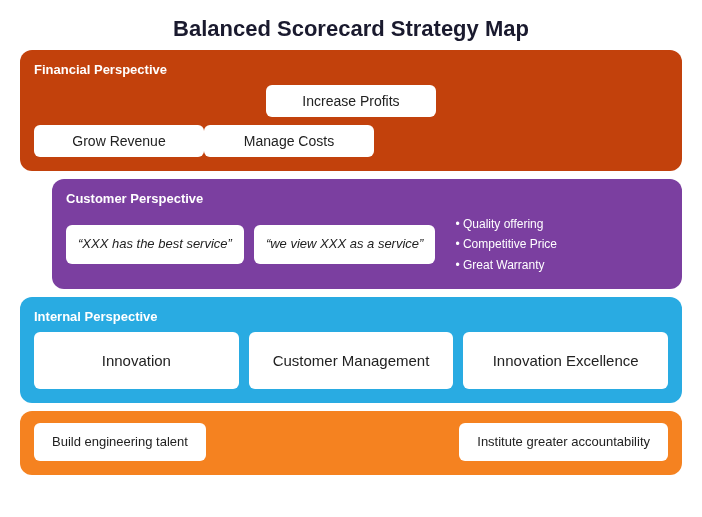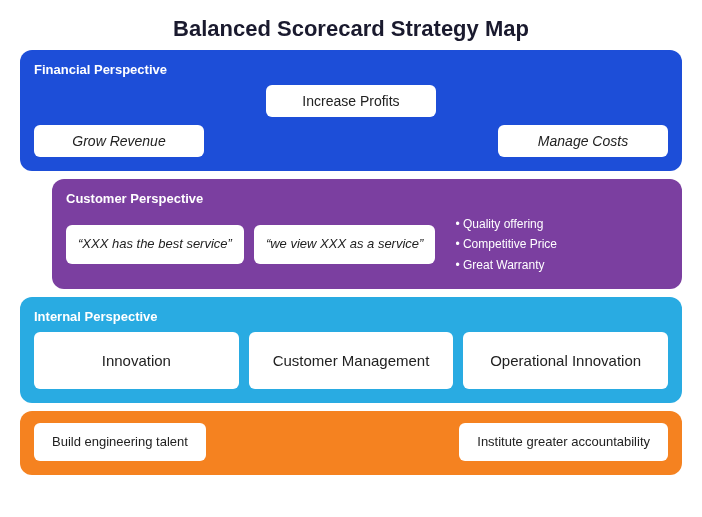--- a/index.html
+++ b/index.html
@@ -25,31 +25,29 @@
       position: relative;
     }
     .section-label {
       color: #fff;
       font-size: 13px;
       font-weight: bold;
       margin-bottom: 8px;
     }
     
     .financial {
-      background: #1d4ed8;
+      background: #c2410c;
     }
     .financial .cards-row {
       display: flex;
       justify-content: center;
       margin-bottom: 8px;
     }
     .financial .cards-row2 {
       display: flex;
-      justify-content: space-between;
-      font-style: italic;
     }
     .card {
       background: #fff;
       border-radius: 6px;
       padding: 8px 16px;
       text-align: center;
       font-size: 14px;
       color: #222;
       font-weight: normal;
     }
@@ -146,21 +144,21 @@
       <li>Great Warranty</li>
     </ul>
   </div>
 </div>
 
 <div class="section internal">
   <div class="section-label">Internal Perspective</div>
   <div class="cards-row">
     <div class="card">Innovation</div>
     <div class="card">Customer Management</div>
-    <div class="card">Operational Innovation</div>
+    <div class="card">Innovation Excellence</div>
   </div>
 </div>
 
 <div class="section learning">
   <div class="cards-row">
     <div class="card card-wide2">Build engineering talent</div>
     <div class="card card-wide2">Institute greater accountability</div>
   </div>
 </div>
 

